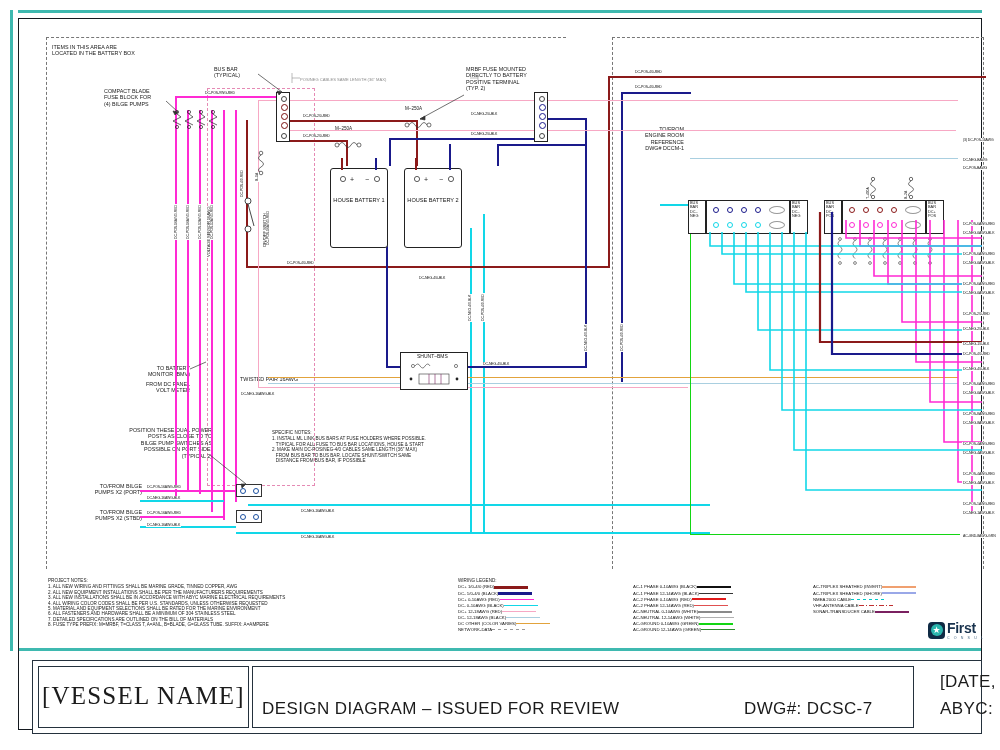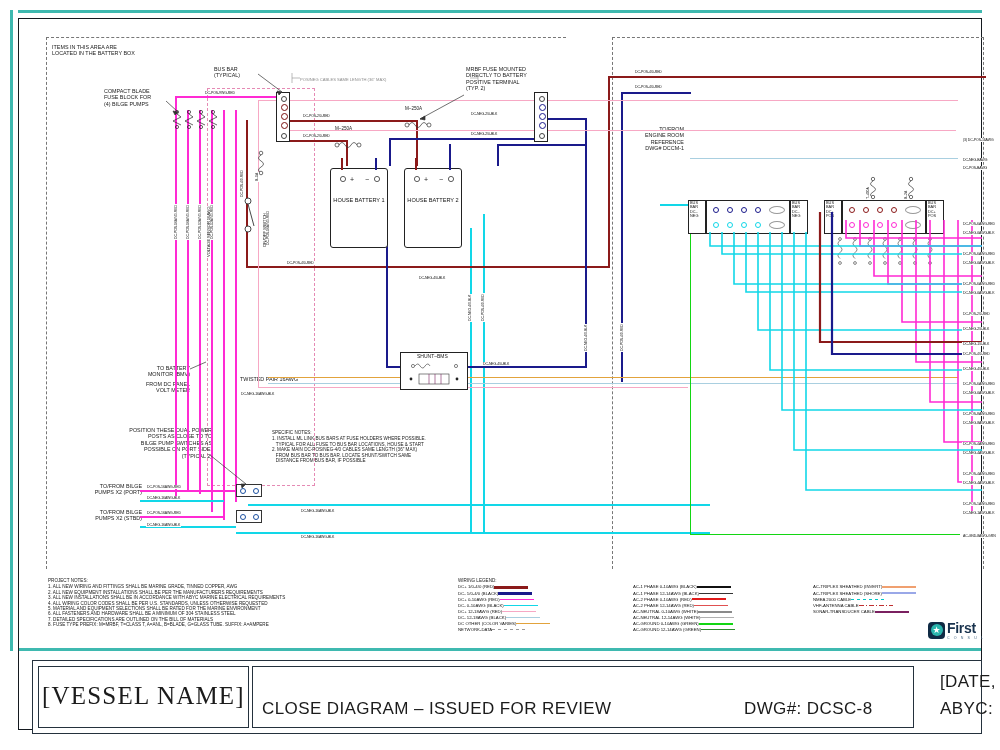--- a/index.html
+++ b/index.html
@@ -556,22 +556,22 @@
       <div class="logo-txt">First</div>
       <div class="logo-sub">C O N S U L</div>
     </div>
   </div>
 
   <div class="tb" style="left:32px;top:660px;width:950px;height:74px;"></div>
   <div class="tb-inner" style="left:38px;top:666px;width:211px;height:62px;"></div>
   <div class="vessel" style="left:42px;top:682px;">[VESSEL NAME]</div>
 
   <div class="tb-inner" style="left:252px;top:666px;width:662px;height:62px;"></div>
-  <div class="tline" style="left:262px;top:699px;">CLOSE DIAGRAM – ISSUED FOR REVIEW</div>
-  <div class="tline" style="left:744px;top:699px;">DWG#: DCSC-8</div>
+  <div class="tline" style="left:262px;top:699px;">DESIGN DIAGRAM – ISSUED FOR REVIEW</div>
+  <div class="tline" style="left:744px;top:699px;">DWG#: DCSC-7</div>
 
   <div class="tline" style="left:940px;top:672px;">[DATE,</div>
   <div class="tline" style="left:940px;top:699px;">ABYC:</div>
 
   <svg class="abs" style="left:0;top:0;width:1000px;height:750px;pointer-events:none;">
     <g stroke="#333" stroke-width="0.7" fill="none">
       <path d="M166 101 L178 112"></path>
         <path d="M178 112 l-5 -1 l2 4 z" fill="#333"></path>
       <path d="M258 74 L282 92"></path>
         <path d="M282 92 l-5 -1 l2 4 z" fill="#333"></path>

